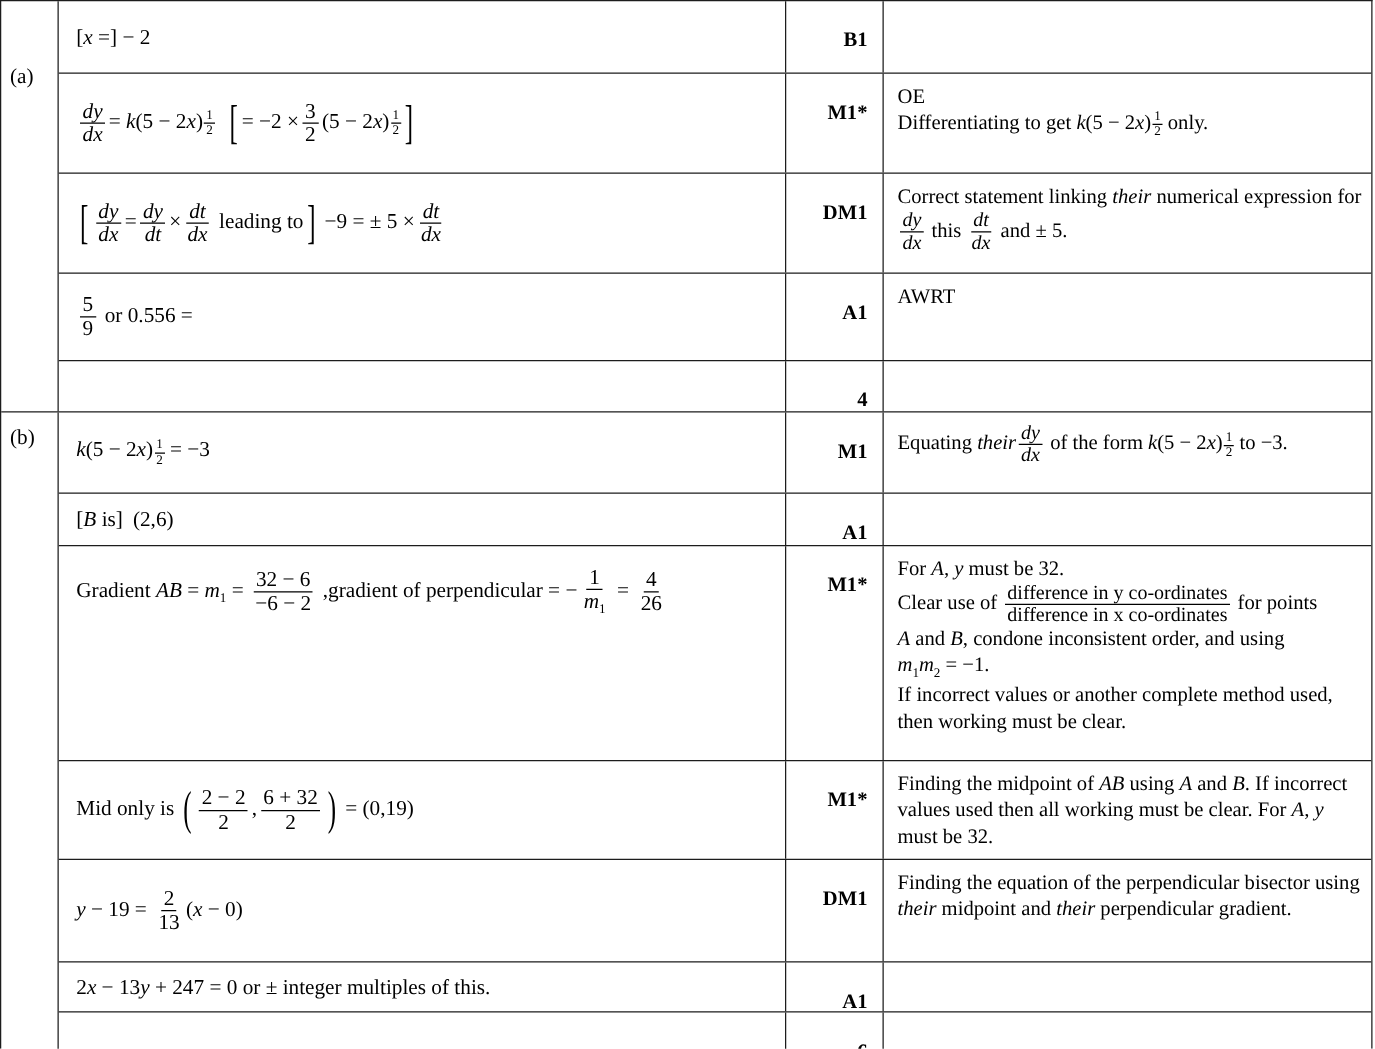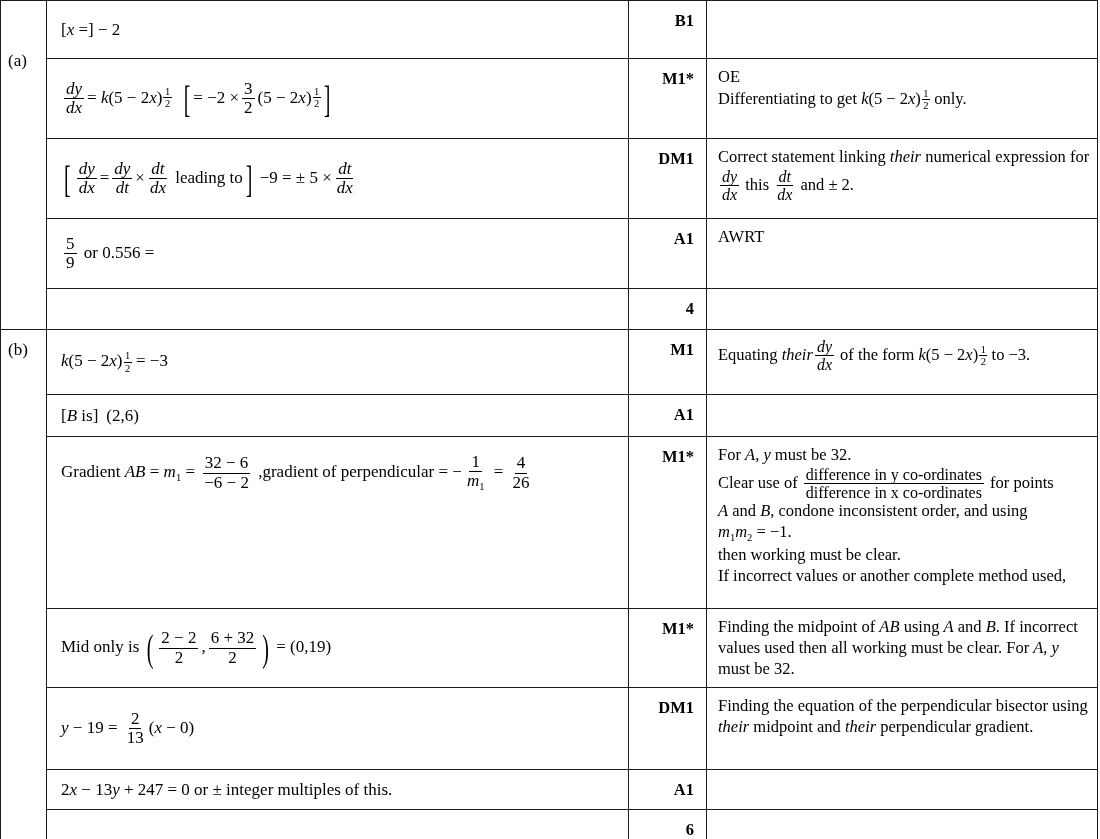--- a/index.html
+++ b/index.html
@@ -13,21 +13,21 @@
   .labelcol.pb{padding-top:10px;}
   .rowscol{flex:1;display:flex;flex-direction:column;}
   .row{display:flex;box-sizing:border-box;border-bottom:1px solid #1c1c1c;}
   .row:last-child{border-bottom:none;}
   .ha1{height:58px}.ha2{height:80px}.ha3{height:80px}.ha4{height:70px}.ha5{height:40px}
   .hb1{height:65px}.hb2{height:42px}.hb3{height:172px}.hb4{height:79px}.hb5{height:82px}.hb6{height:40px}.hb7{height:40px}
   .cell{box-sizing:border-box;}
   .work{width:581px;display:flex;align-items:center;padding-left:14px;font-size:17px;}
   .work.tp{align-items:flex-start;padding-top:16px;}
   .mark{width:79px;border-left:1px solid #1c1c1c;border-right:1px solid #1c1c1c;
-        text-align:right;padding:10px 12px 0 0;font-weight:bold;font-size:16.5px;}
+        text-align:right;padding:21px 12px 0 0;font-weight:bold;font-size:16.5px;}
   .comment{flex:1;padding:8px 5px 0 11px;font-size:16.5px;line-height:1.27;}
   .mline{display:block;}
   .cline{display:block;}
   .i{font-style:italic;}
   .fr{display:inline-flex;flex-direction:column;align-items:center;vertical-align:middle;
       text-align:right;line-height:1.08;margin:0 3px;}
   .fr .n{border-bottom:1px solid #000;padding:0 2px;}
   .fr .d{padding:0 2px;}
   .comment .fr{font-size:16px;margin:0 2px;}
   .ef{display:inline-flex;flex-direction:column;align-items:center;font-size:10.5px;
@@ -103,21 +103,21 @@
               </span></span>
         </div>
         <div class="cell mark"><span>DM1</span></div>
         <div class="cell comment">
           <div class="cline"><span>Correct statement linking </span><span class="i">their</span><span> numerical expression for </span><span class="fr">
                 <span class="n i">dy</span>
                 <span class="d i">dx</span>
               </span><span> this </span><span class="fr">
                 <span class="n i">dt</span>
                 <span class="d i">dx</span>
-              </span><span> and ± 2.</span></div>
+              </span><span> and ± 5.</span></div>
         </div>
       </div>
 
       <div class="row ha4">
         <div class="cell work">
             <span class="mline"><span class="fr">
                 <span class="n">5</span>
                 <span class="d">9</span>
               </span><span> or 0.556 =</span></span>
         </div>
@@ -185,22 +185,22 @@
         </div>
         <div class="cell mark"><span>M1*</span></div>
         <div class="cell comment">
           <div class="cline"><span>For </span><span class="i">A</span><span>, </span><span class="i">y</span><span> must be 32.</span></div>
           <div class="cline"><span>Clear use of </span><span class="fr">
                 <span class="n">difference in y co-ordinates</span>
                 <span class="d">difference in x co-ordinates</span>
               </span><span> for points</span></div>
           <div class="cline"><span class="i">A</span><span> and </span><span class="i">B</span><span>, condone inconsistent order, and using</span></div>
           <div class="cline"><span class="i">m</span><sub>1</sub><span class="i">m</span><sub>2</sub><span> = −1.</span></div>
+          <div class="cline">If incorrect values or another complete method used,</div>
           <div class="cline">then working must be clear.</div>
-          <div class="cline">If incorrect values or another complete method used,</div>
         </div>
       </div>
 
       <div class="row hb4">
         <div class="cell work">
             <span class="mline"><span>Mid only is </span><span class="bb">(</span><span class="fr">
                 <span class="n">2 − 2</span>
                 <span class="d">2</span>
               </span><span>,</span><span class="fr">
                 <span class="n">6 + 32</span>

